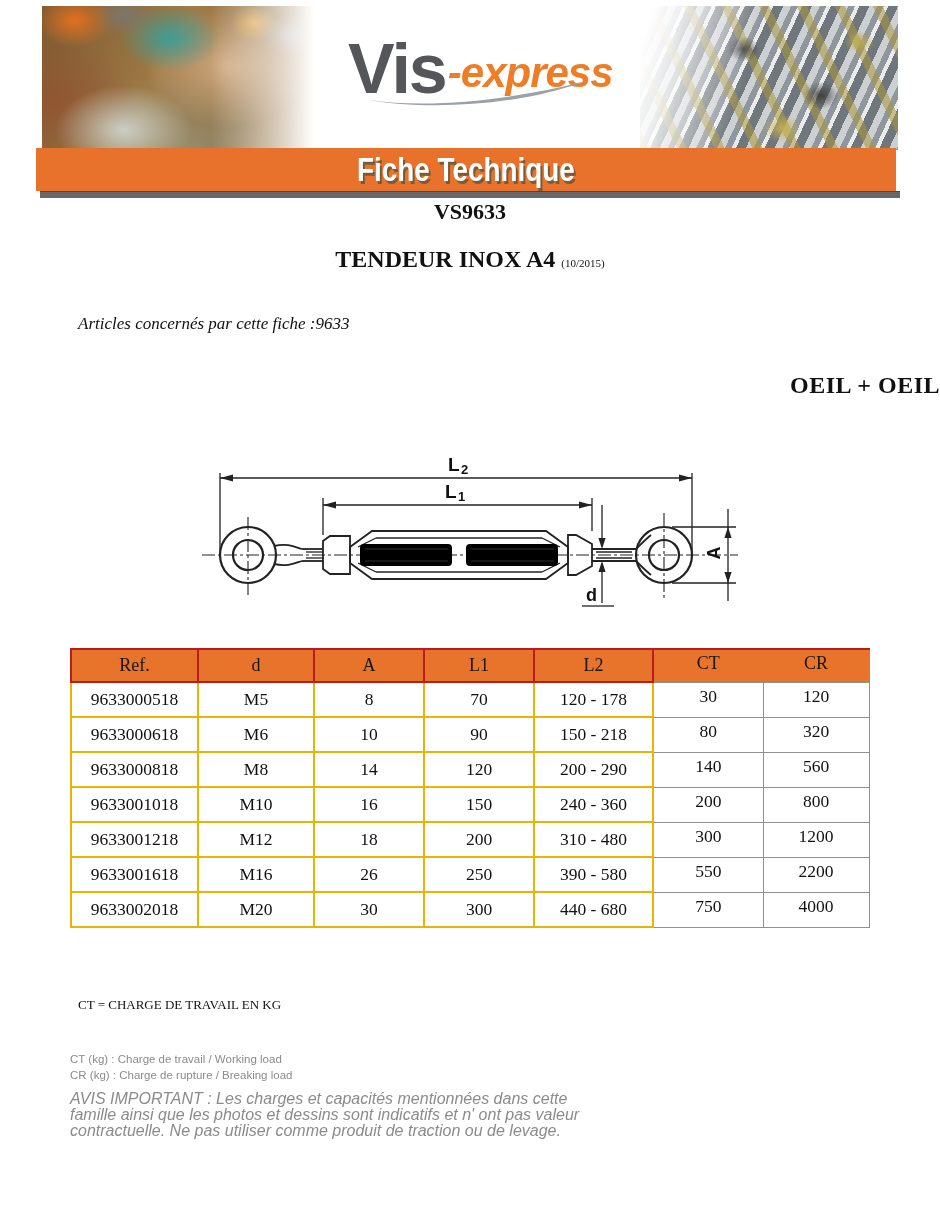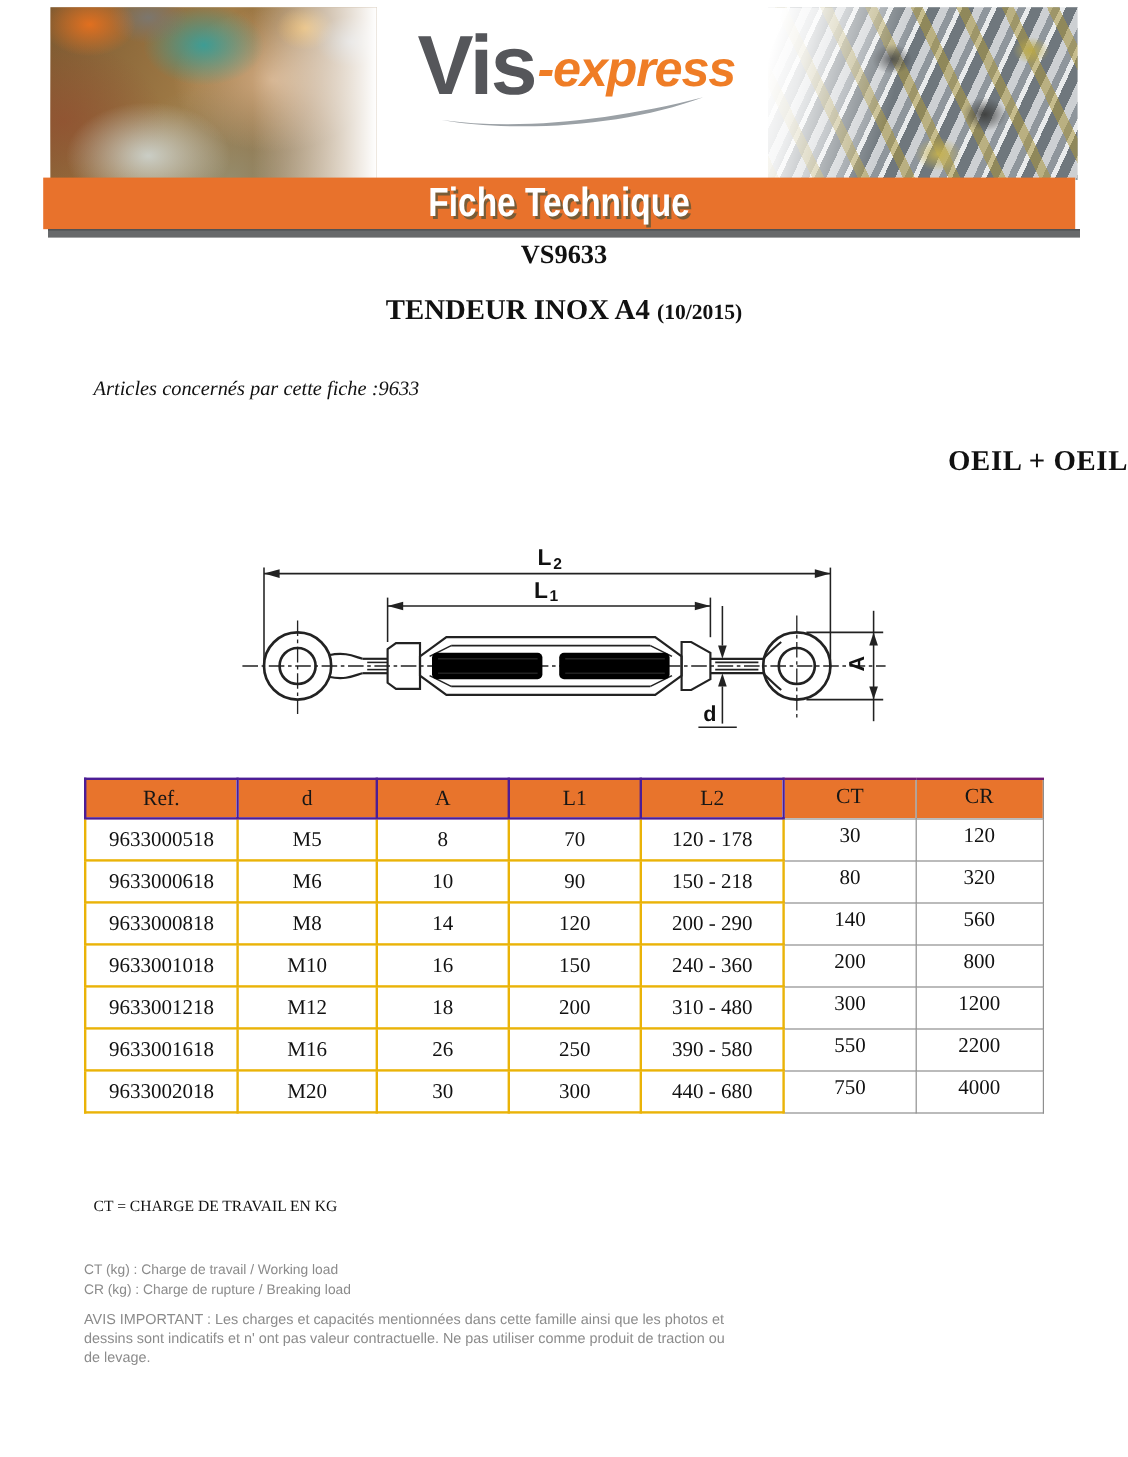--- a/index.html
+++ b/index.html
@@ -38,21 +38,21 @@
       radial-gradient(28px 20px at 55% 85%, rgba(198,178,80,.9), rgba(198,178,80,0) 70%),
       repeating-linear-gradient(64deg, rgba(170,150,62,.55) 0 9px, rgba(0,0,0,0) 9px 34px),
       repeating-linear-gradient(115deg, #cdd0d3 0 7px, #8f969c 7px 13px, #e9ebec 13px 17px, #6f777d 17px 26px);
   }
   .photo-right::after {
     content:""; position:absolute; inset:0;
     background:linear-gradient(105deg, #fff 4%, rgba(255,255,255,.85) 14%, rgba(255,255,255,0) 42%);
   }
 
   .logo { position:absolute; left:318px; top:12px; width:320px; height:130px; background:#fff; }
-  .logo-line { position:absolute; left:30px; top:2px; white-space:nowrap; }
+  .logo-line { position:absolute; left:30px; top:17px; white-space:nowrap; }
   .logo-vis {
     font-family:"Liberation Sans", sans-serif; font-weight:bold;
     font-size:70px; color:#55565a; letter-spacing:-2px;
   }
   .logo-express {
     font-family:"Liberation Sans", sans-serif; font-style:italic; font-weight:bold;
     font-size:42px; color:#ef7d26; letter-spacing:-1px; position:relative; top:-6px; left:2px;
   }
   .logo-swoosh { position:absolute; left:44px; top:66px; }
 
@@ -66,56 +66,56 @@
     transform:scaleX(.82); letter-spacing:0;
     text-shadow:2.5px 2.5px 0 rgba(100,88,58,.85);
   }
   .gray-bar { position:absolute; left:40px; top:191px; width:860px; height:7px; background:#67696b; border-top:1px solid #45474a; }
 
   
   .title-code { position:absolute; top:199px; left:0; width:940px; text-align:center;
     font-weight:bold; font-size:22px; }
   .title-product { position:absolute; top:246px; left:0; width:940px; text-align:center;
     font-weight:bold; font-size:24px; }
-  .title-product .date { font-size:18px; font-weight:bold; }
+  .title-product .date { font-size:11px; font-weight:normal; }
   .articles-note { position:absolute; left:78px; top:314px; font-style:italic; font-size:17px; }
   .variant-title { position:absolute; top:372px; left:0; width:940px; text-align:right;
     font-weight:bold; font-size:24px; letter-spacing:.5px;padding-left:44px; }
 
   
   .diagram { position:absolute; left:190px; top:435px; }
   .diagram path, .diagram line, .diagram circle, .diagram polyline { fill:none; stroke:#222; }
   .diagram .thin  { stroke-width:1.3; }
   .diagram .med   { stroke-width:1.8; }
   .diagram .thick { stroke-width:2.2; }
   .diagram .cl { stroke-width:1.1; stroke-dasharray:13 3 3 3; }
   .diagram polygon.arrow { fill:#222; stroke:none; }
   .diagram text { fill:#111; stroke:none; font-family:"Liberation Sans", sans-serif; font-weight:bold; }
 
   
   table.spec { position:absolute; left:70px; top:648px; border-collapse:collapse; table-layout:fixed; }
   table.spec th, table.spec td { font-family:"Liberation Serif", serif; text-align:center; overflow:hidden; }
   table.spec th {
     background:#e8742c; font-size:18px; font-weight:normal; color:#161616;
-    border:2px solid #4c1d95; height:33px;
+    border:2px solid #b91c1c; height:33px;
   }
   table.spec td { font-size:17.5px; border:2px solid #eab308; height:35px; vertical-align:middle; }
   table.spec th.light, table.spec td.light { border:1px solid #8f8f8f; border-top-width:2px; }
-  table.spec th.light { border-top:2px solid #701a75; vertical-align:top; padding-top:3px; }
+  table.spec th.light { border-top:2px solid #b91c1c; vertical-align:top; padding-top:3px; }
   table.spec td.light { vertical-align:top; padding-top:3px; border-top:1px solid #8f8f8f; }
 
   
   .legend { position:absolute; left:78px; top:994px; font-size:13px; line-height:21px; }
   .small-notes {
     position:absolute; left:70px; top:1051px;
     font-family:"Liberation Sans", sans-serif; font-size:11.5px; line-height:16px; color:#8b8b8b;
   }
   .important {
     position:absolute; left:70px; top:1091px; width:540px;
-    font-family:"Liberation Sans", sans-serif; font-size:12px; line-height:16px; color:#8b8b8b;
+    font-family:"Liberation Sans", sans-serif; font-size:16px; line-height:16px; color:#8b8b8b;font-style:italic;
   }
 </style>
 </head>
 <body>
 
 <div class="page">
 
   <div class="photo photo-left"></div>
   <div class="photo photo-right"></div>
   <div class="logo">

